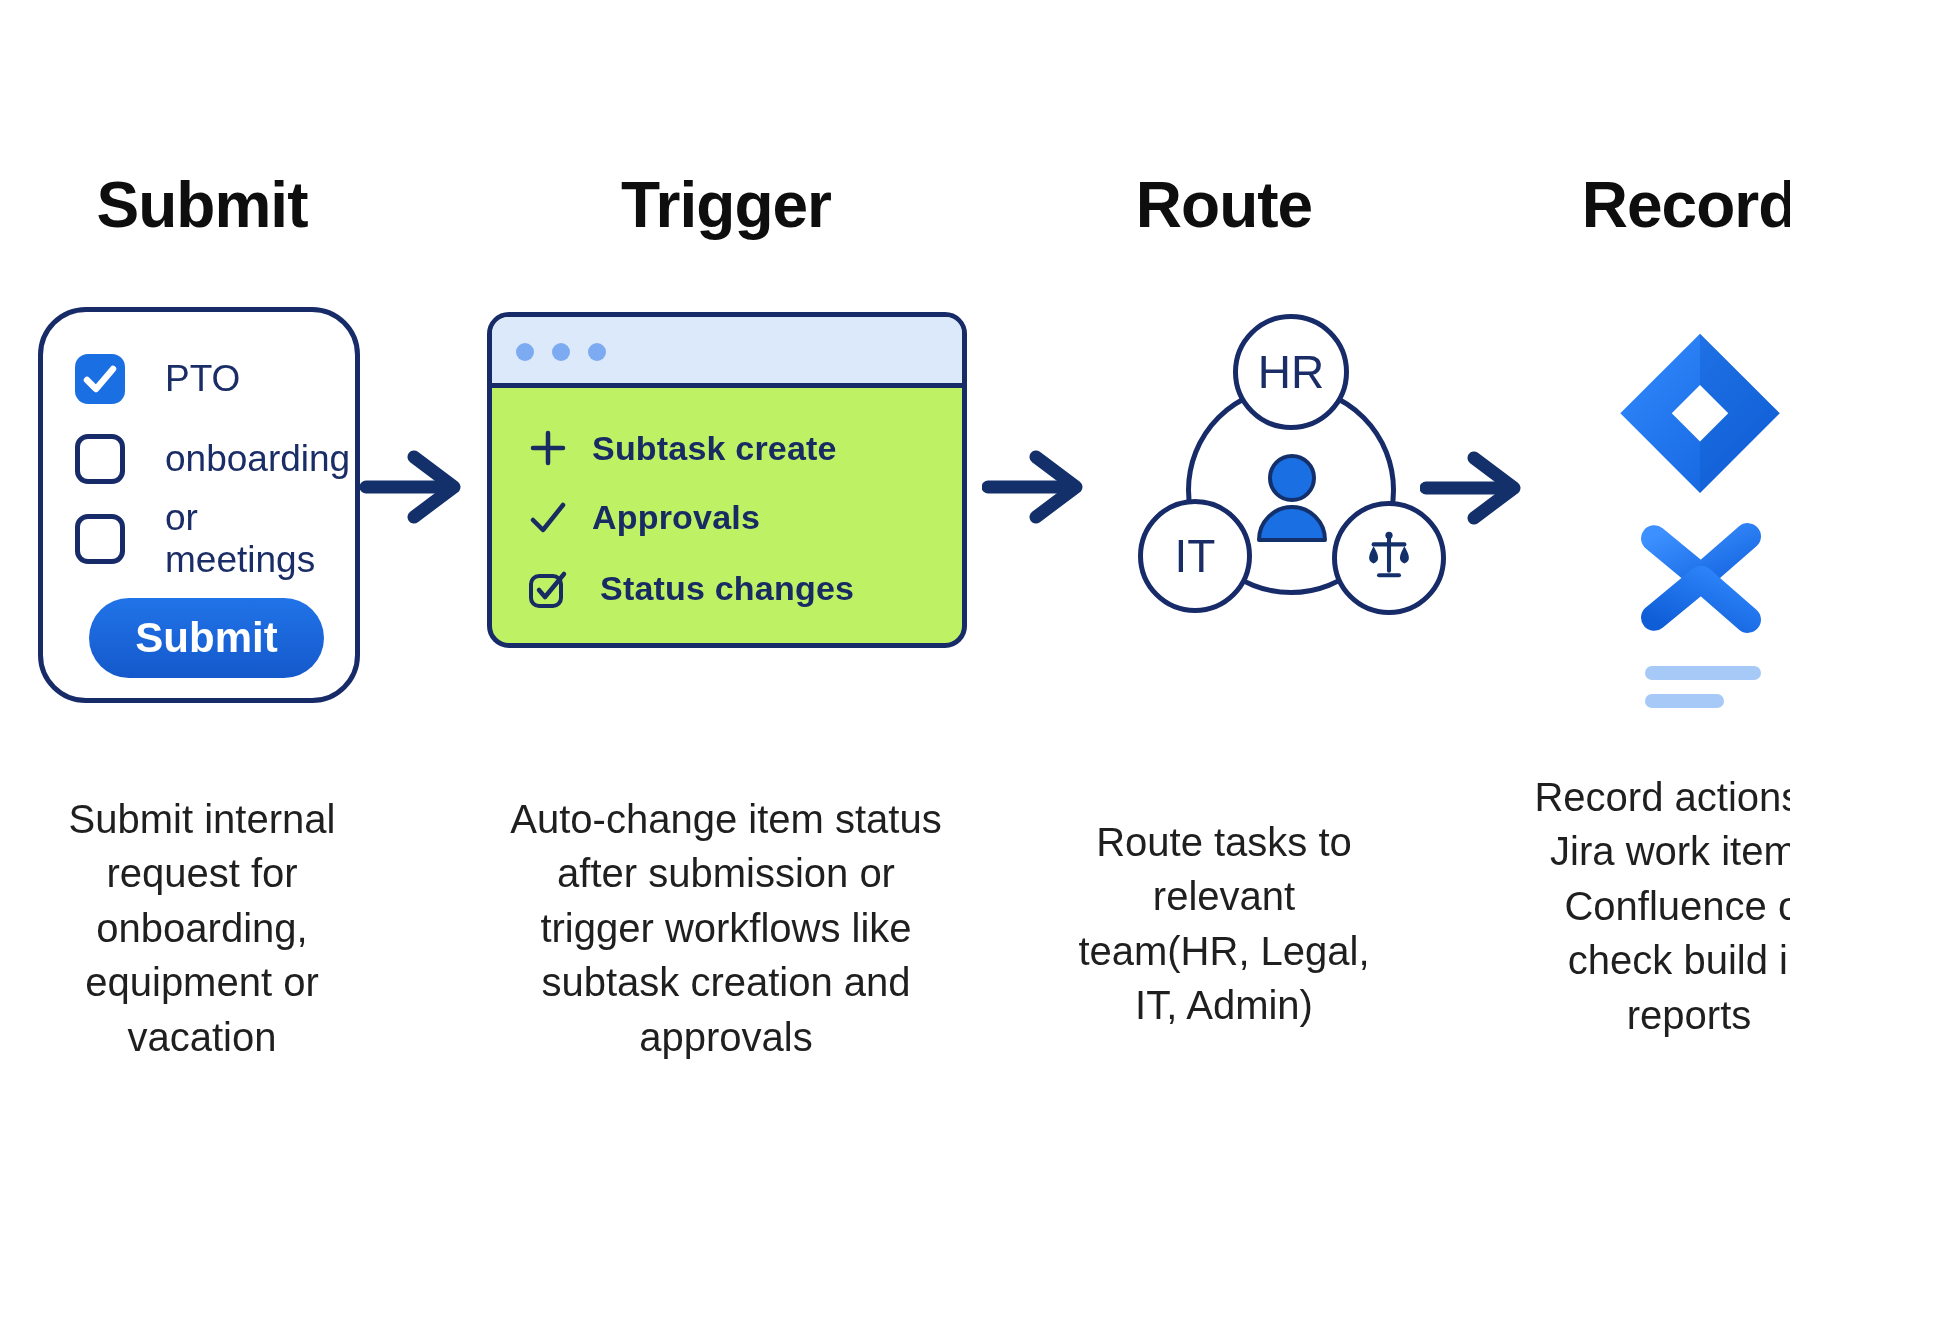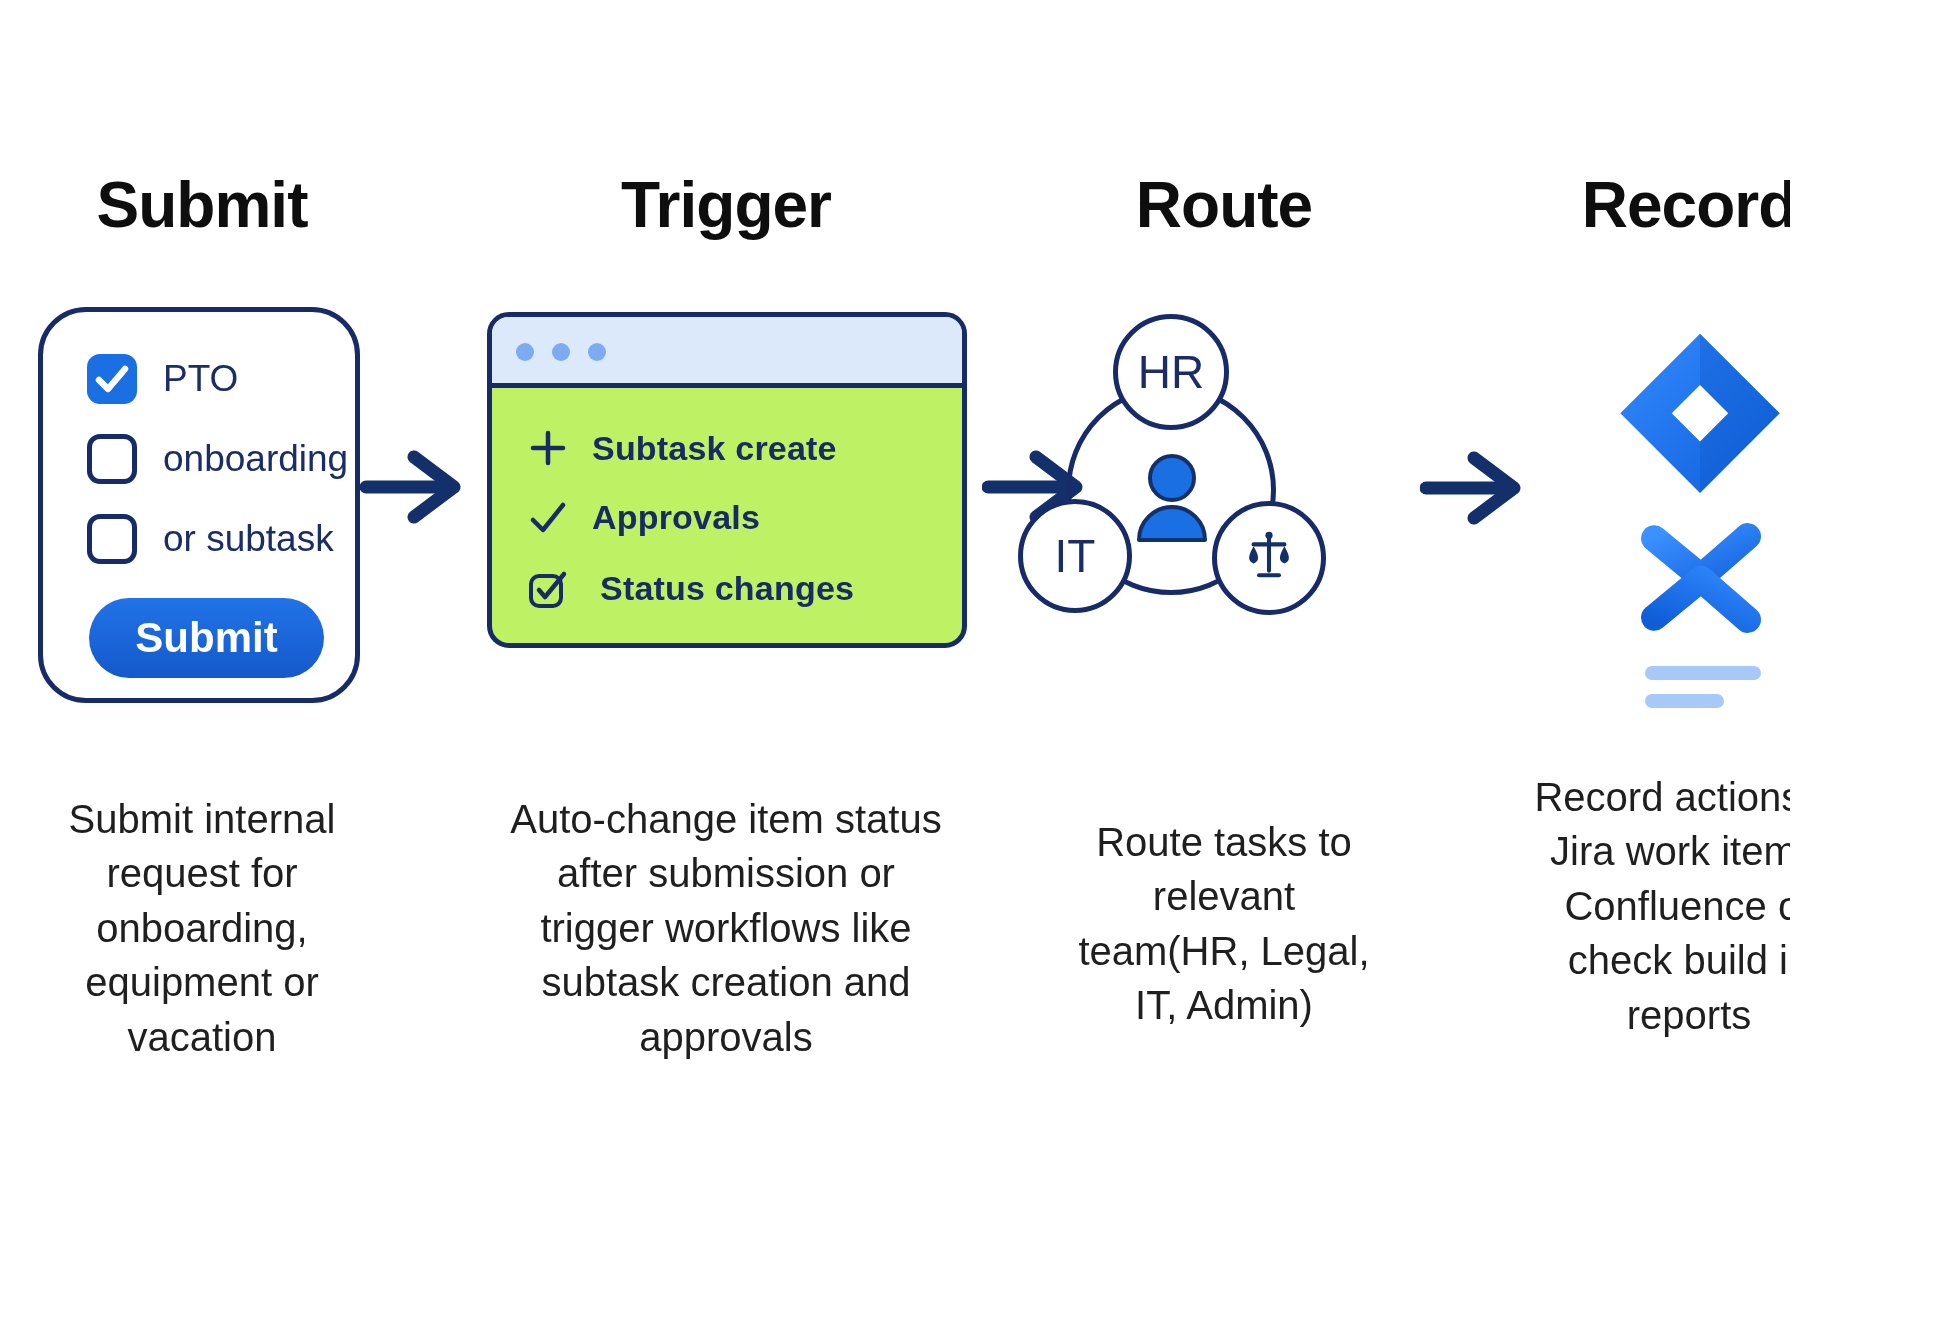--- a/index.html
+++ b/index.html
@@ -8,21 +8,21 @@
 
   .col-title{position:absolute;top:168px;width:360px;text-align:center;
              font-size:64px;font-weight:800;color:#0e0e0e;letter-spacing:-1px;}
 
   .desc{position:absolute;text-align:center;font-size:40px;line-height:1.36;color:#1f1f1f;
         white-space:pre-line;}
 
   
   .card{position:absolute;left:38px;top:307px;width:322px;height:396px;background:#fff;
         border:5px solid #172b69;border-radius:48px;box-sizing:border-box;}
-  .cb-row{position:absolute;left:44px;height:52px;display:flex;align-items:center;}
+  .cb-row{position:absolute;left:32px;height:52px;display:flex;align-items:center;gap:14px;}
   .checkbox{width:50px;height:50px;border-radius:13px;box-sizing:border-box;flex:0 0 auto;}
   .checkbox.empty{border:5px solid #172b69;background:#fff;}
   .checkbox.checked{background:#1a6fe3;display:flex;align-items:center;justify-content:center;}
   .cb-label{margin-left:26px;font-size:37px;font-weight:500;color:#1b2d66;}
   .submit-btn{position:absolute;left:46px;top:286px;width:235px;height:80px;border:none;
               border-radius:40px;background:linear-gradient(180deg,#2173e8,#1459cb);
               color:#fff;font-size:42px;font-weight:700;font-family:"Liberation Sans",sans-serif;
               display:flex;align-items:center;justify-content:center;cursor:pointer;}
 
   
@@ -32,21 +32,21 @@
   .window{position:absolute;left:487px;top:312px;width:480px;height:336px;background:#bef264;
           border:5px solid #172b69;border-radius:22px;box-sizing:border-box;}
   .titlebar{position:absolute;left:0;top:0;right:0;height:66px;background:#dce9fb;
             border-bottom:5px solid #172b69;border-radius:16px 16px 0 0;}
   .dot{position:absolute;top:26px;width:18px;height:18px;border-radius:50%;background:#7cabf2;}
   .w-row{position:absolute;left:34px;height:46px;display:flex;align-items:center;}
   .w-icon{width:44px;height:44px;display:flex;align-items:center;justify-content:center;flex:0 0 auto;}
   .w-label{margin-left:22px;font-size:34px;font-weight:700;color:#182c63;letter-spacing:.2px;}
 
   
-  .route-wrap{position:absolute;left:1016px;top:310px;width:320px;height:315px;}
+  .route-wrap{position:absolute;left:1136px;top:310px;width:320px;height:315px;}
   .big-circle{position:absolute;left:50px;top:75px;width:210px;height:210px;border:5px solid #172b69;
               border-radius:50%;box-sizing:border-box;background:transparent;}
   .team-circle{position:absolute;border:5px solid #172b69;border-radius:50%;background:#fff;
                box-sizing:border-box;display:flex;align-items:center;justify-content:center;
                font-size:46px;font-weight:500;color:#1b2d66;}
   .person{position:absolute;left:118px;top:142px;}
 
   
   .jira-logo{position:absolute;left:1617px;top:330px;}
   .x-logo{position:absolute;left:1640px;top:522px;}
@@ -70,21 +70,21 @@
         </svg>
       </div>
       <span class="cb-label">PTO</span>
     </div>
     <div class="cb-row" style="top:121px;text-align:center;">
       <div class="checkbox empty"></div>
       <span class="cb-label">onboarding</span>
     </div>
     <div class="cb-row" style="top:201px;">
       <div class="checkbox empty"></div>
-      <span class="cb-label">or subtask</span>
+      <span class="cb-label">or meetings</span>
     </div>
     <div class="submit-btn">Submit</div>
   </div>
 
   <svg class="arrow" style="left:360px;top:447px;" viewBox="0 0 106 80">
     <line x1="6" y1="40" x2="84" y2="40" stroke="#14306b" stroke-width="13" stroke-linecap="round"></line>
     <polyline points="54,10 94,40 54,70" fill="none" stroke="#14306b" stroke-width="13" stroke-linecap="round" stroke-linejoin="round"></polyline>
   </svg>
   <svg class="arrow" style="left:982px;top:447px;" viewBox="0 0 106 80">
     <line x1="6" y1="40" x2="84" y2="40" stroke="#14306b" stroke-width="13" stroke-linecap="round"></line>

